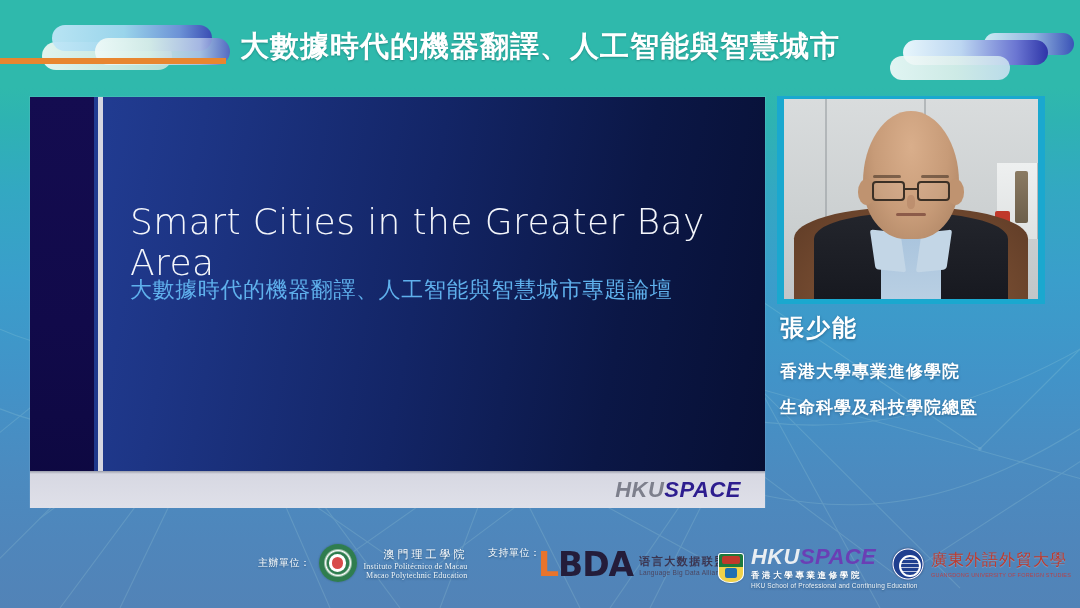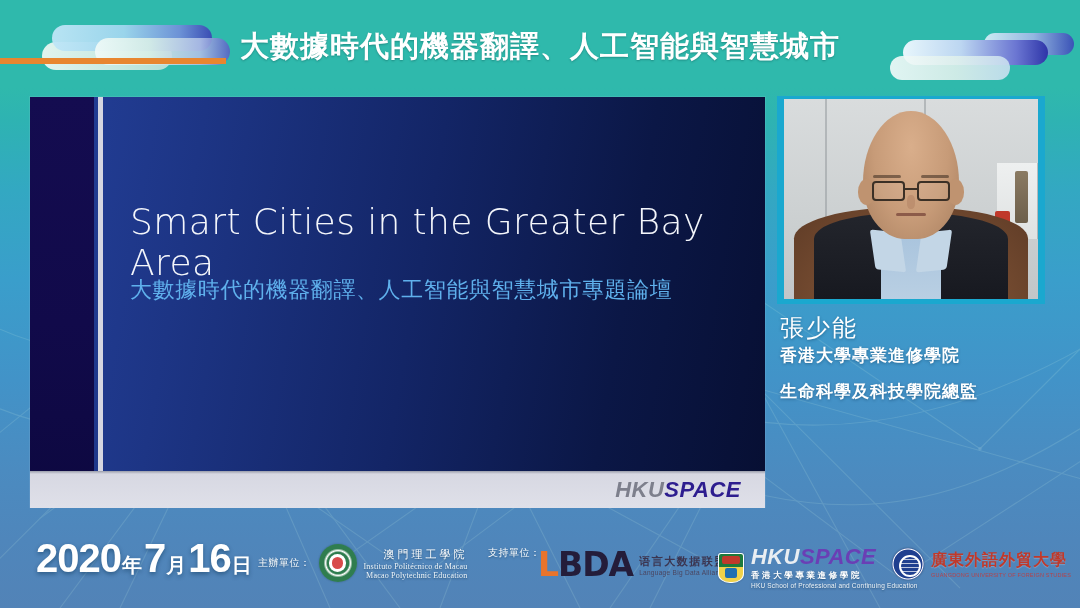--- a/index.html
+++ b/index.html
@@ -132,22 +132,22 @@
   .bridge{ position:absolute; left:47.5%; right:47.5%; top:44.5%; height:2px; background:#3b3026;}
   .browL,.browR{ position:absolute; top:38%; width:11%; height:3px; background:rgba(70,52,38,.6); border-radius:2px;}
   .browL{ left:35%; } .browR{ right:35%; }
   .mouth{ position:absolute; left:44%; right:44%; top:57%; height:3px;
     background:rgba(120,70,58,.75); border-radius:3px;}
   .nose{ position:absolute; left:48.5%; right:48.5%; top:48%; height:7%;
     background:rgba(175,128,98,.5); border-radius:40%;}
 
   
   #speaker{ position:absolute; left:780px; top:312px; width:290px; z-index:6; }
-  #speaker .sp-name{ color:#ffffff; font-size:24px; font-weight:normal; letter-spacing:2px;
-    text-shadow:0 1px 3px rgba(0,40,70,.4); }
+  #speaker .sp-name{ color:#ffffff; font-size:24px; font-weight:bold; letter-spacing:2px;
+    text-shadow:0 1px 3px rgba(0,40,70,.4); margin-bottom:16px;}
   #speaker .sp-line{ color:#ffffff; font-size:17px; font-weight:bold; letter-spacing:1px;
     text-shadow:0 1px 3px rgba(0,40,70,.4); margin-bottom:13px;}
 
   
   #bottom{ position:absolute; left:0; right:0; top:528px; height:80px; z-index:6; }
   #date{
     position:absolute; left:36px; top:8px; color:#ffffff;
     text-shadow:0 2px 4px rgba(0,40,70,.45);
     font-weight:bold; white-space:nowrap;
   }
@@ -202,21 +202,21 @@
 
   
   .gdufs{ display:flex; align-items:center; }
   .gdufs-crest{ width:32px; height:32px; border-radius:50%; flex:none; position:relative;
     background:radial-gradient(circle,#1f3f8f 0%,#1f3f8f 62%,#ffffff 66%,#1f3f8f 72%,#1f3f8f 100%);
     box-shadow:0 0 2px rgba(0,0,0,.35);}
   .gdufs-crest::after{ content:""; position:absolute; left:22%; top:22%; width:56%; height:56%;
     border-radius:50%; border:2px solid #ffffff;
     background:repeating-linear-gradient(0deg,transparent 0 3px,rgba(255,255,255,.7) 3px 4px);}
   .gdufs-txt{ margin-left:7px; }
-  .gdufs-cn{ color:#c0392b; font-size:16px; font-weight:bold; letter-spacing:1px; white-space:nowrap;
+  .gdufs-cn{ color:#c0392b; font-size:16px; font-weight:normal; letter-spacing:1px; white-space:nowrap;
     text-shadow:0 1px 1px rgba(255,255,255,.25);}
   .gdufs-en{ color:#b5424a; font-size:5.5px; letter-spacing:.2px; white-space:nowrap; margin-top:1px;}
 </style>
 </head>
 <body>
 
 <div id="stage">
 
   <div class="pill pill-b"></div>
   <div class="pill pill-a"></div>
@@ -301,23 +301,20 @@
   <div id="speaker">
     <div class="sp-name">張少能</div>
     <div class="sp-line">香港大學專業進修學院</div>
     <div class="sp-line">生命科學及科技學院總監</div>
   </div>
 
   <div class="orangebar"></div>
 
   <div id="bottom">
 
-    <div id="date">
-      <span class="num">2020</span><span class="cn">年</span><span class="num">7</span><span class="cn">月</span><span class="num">16</span><span class="cn">日</span>
-    </div>
 
     <div class="org-block" style="left:258px; top:16px;text-align:right;">
       <span class="org-label">主辦單位：</span>
       <span class="mpi">
         <span class="mpi-seal"></span>
         <span class="mpi-txt">
           <span class="mpi-cn" style="display:block">澳門理工學院</span>
           <span class="mpi-pt" style="display:block">Instituto Politécnico de Macau</span>
           <span class="mpi-en" style="display:block">Macao Polytechnic Education</span>
         </span>

